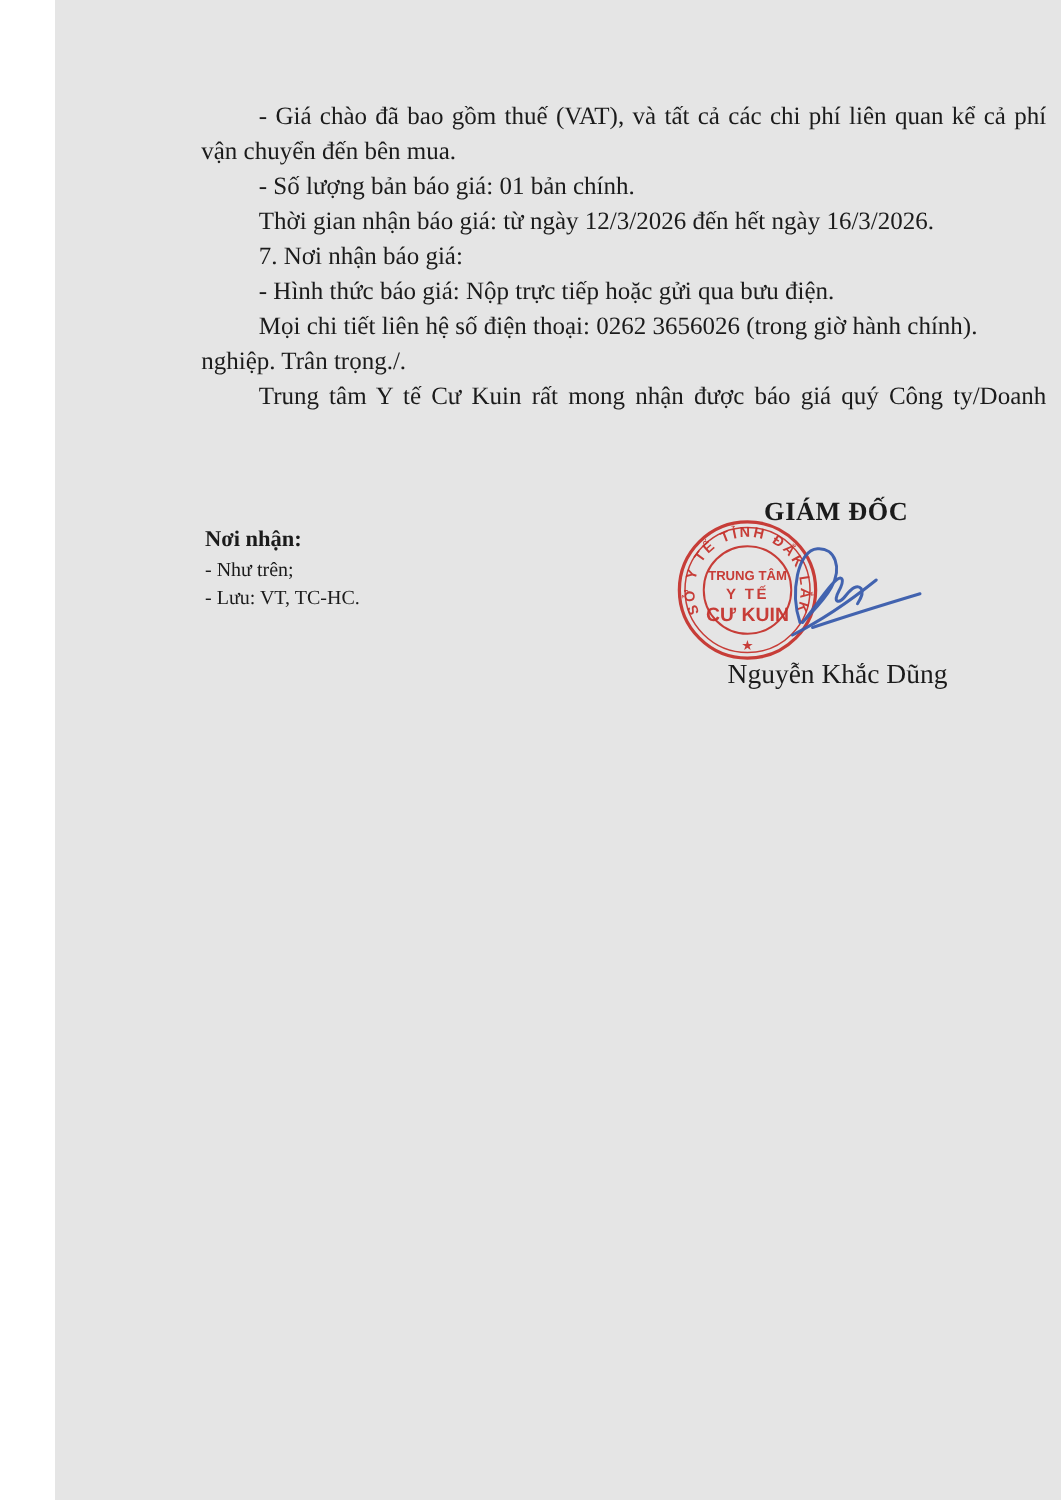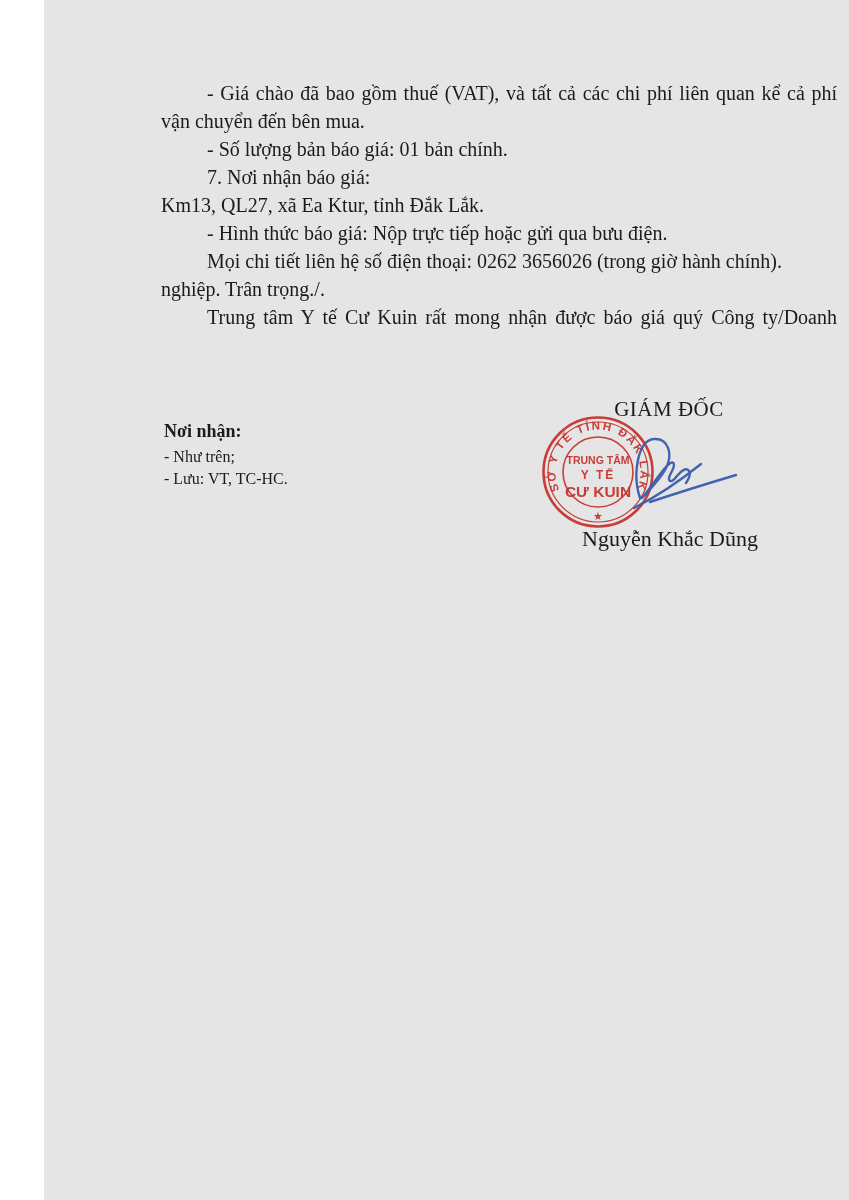--- a/index.html
+++ b/index.html
@@ -18,21 +18,21 @@
     left:117px; top:79px; width:676px;
     font-size:20px; line-height:28px;
   }
   .line { height:28px; }
   .line.indent { padding-left:46px; }
   .line.jfull { text-align:justify; text-align-last:justify; }
 
   
   .director-title {
     position:absolute; left:495px; top:397px; width:260px;
-    text-align:center; font-weight:normal; font-size:21px;
+    text-align:center; font-weight:bold; font-size:21px;
     letter-spacing:0.5px;
   }
   .signer-name {
     position:absolute; left:501px; top:526px; width:250px;
     text-align:center; font-weight:normal; font-size:22px;
   }
 
   
   .recipients { position:absolute; left:120px; top:421px; }
   .recipients-heading { font-size:18px; font-weight:bold; margin-bottom:4px; }
@@ -50,22 +50,22 @@
 </style>
 </head>
 <body>
 
 <div class="page">
 
   <div class="content">
     <div class="line indent jfull">- Giá chào đã bao gồm thuế (VAT), và tất cả các chi phí liên quan kể cả phí</div>
     <div class="line">vận chuyển đến bên mua.</div>
     <div class="line indent">- Số lượng bản báo giá: 01 bản chính.</div>
+    <div class="line indent">Thời gian nhận báo giá: từ ngày 12/3/2026 đến hết ngày 16/3/2026.</div>
     <div class="line indent">7. Nơi nhận báo giá:</div>
-    <div class="line">Km13, QL27, xã Ea Ktur, tỉnh Đắk Lắk.</div>
     <div class="line indent">- Hình thức báo giá: Nộp trực tiếp hoặc gửi qua bưu điện.</div>
     <div class="line indent">Mọi chi tiết liên hệ số điện thoại: 0262 3656026 (trong giờ hành chính).</div>
     <div class="line">nghiệp. Trân trọng./.</div>
     <div class="line indent jfull">Trung tâm Y tế Cư Kuin rất mong nhận được báo giá quý Công ty/Doanh</div>
   </div>
 
   <div class="director-title">GIÁM ĐỐC</div>
 
   <div class="recipients">
     <div class="recipients-heading">Nơi nhận:</div>

